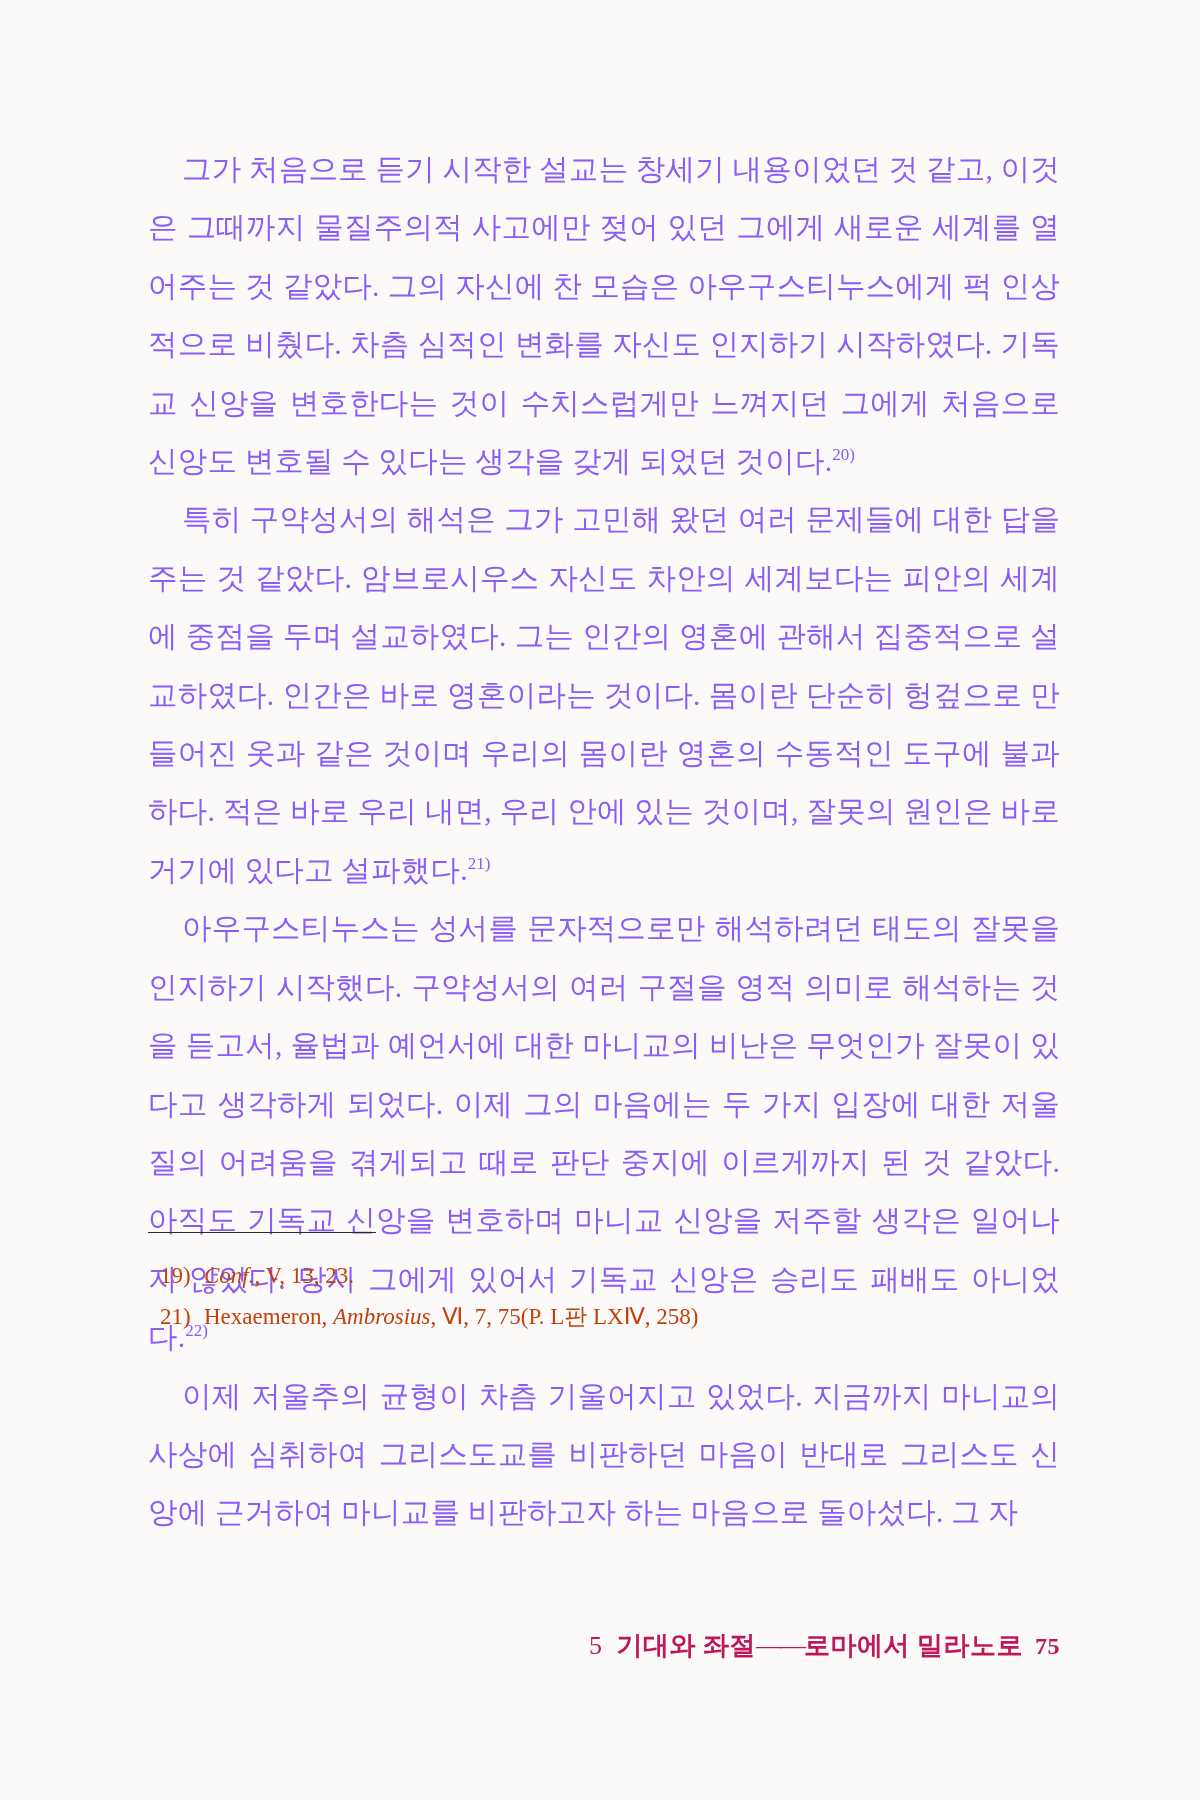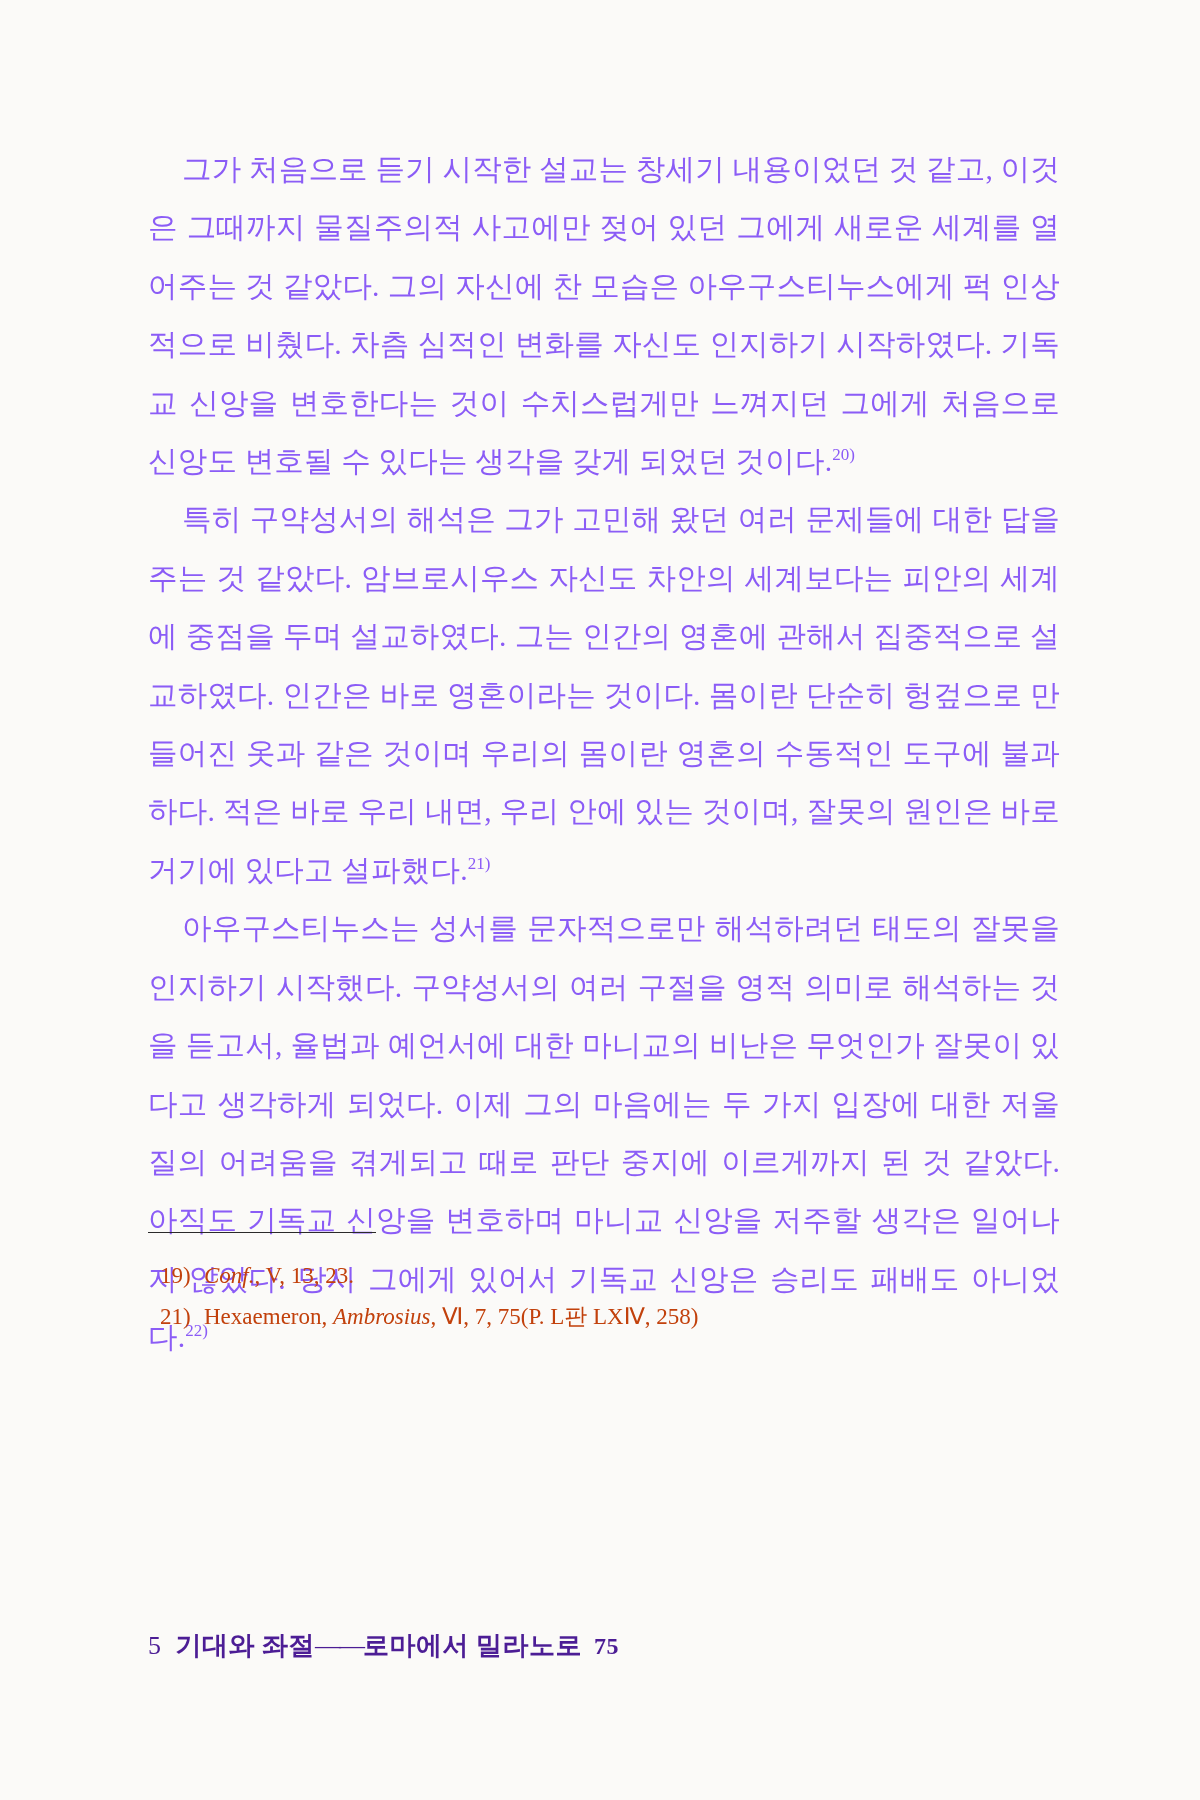--- a/index.html
+++ b/index.html
@@ -70,23 +70,24 @@
     min-width: 44px;
   }
   .it {
     font-style: italic;
   }
   .footer {
     position: absolute;
     left: 148px;
     top: 1628px;
     width: 912px;
+    text-align: right;
     font-size: 26px;
     letter-spacing: 0.5px;
-    color: #4c1d95;
+    color: #be185d;
   }
   .footer .dash {
     letter-spacing: -2px;
   }
   .footer .pageno {
     font-weight: bold;
     font-size: 24px;
     margin-left: 12px;
   }
   .footer .sec-label {
@@ -96,20 +97,21 @@
 </head>
 <body>
 
 <div class="page">
 
   <div class="page-inner">
     <div class="body-text">
       <p class="para"><span>그가 처음으로 듣기 시작한 설교는 창세기 내용이었던 것 같고, 이것은 그때까지 물질주의적 사고에만 젖어 있던 그에게 새로운 세계를 열어주는 것 같았다. 그의 자신에 찬 모습은 아우구스티누스에게 퍽 인상적으로 비췄다. 차츰 심적인 변화를 자신도 인지하기 시작하였다. 기독교 신앙을 변호한다는 것이 수치스럽게만 느껴지던 그에게 처음으로 신앙도 변호될 수 있다는 생각을 갖게 되었던 것이다.</span><span class="sup">20)</span></p>
       <p class="para"><span>특히 구약성서의 해석은 그가 고민해 왔던 여러 문제들에 대한 답을 주는 것 같았다. 암브로시우스 자신도 차안의 세계보다는 피안의 세계에 중점을 두며 설교하였다. 그는 인간의 영혼에 관해서 집중적으로 설교하였다. 인간은 바로 영혼이라는 것이다. 몸이란 단순히 헝겊으로 만들어진 옷과 같은 것이며 우리의 몸이란 영혼의 수동적인 도구에 불과하다. 적은 바로 우리 내면, 우리 안에 있는 것이며, 잘못의 원인은 바로 거기에 있다고 설파했다.</span><span class="sup">21)</span></p>
       <p class="para"><span>아우구스티누스는 성서를 문자적으로만 해석하려던 태도의 잘못을 인지하기 시작했다. 구약성서의 여러 구절을 영적 의미로 해석하는 것을 듣고서, 율법과 예언서에 대한 마니교의 비난은 무엇인가 잘못이 있다고 생각하게 되었다. 이제 그의 마음에는 두 가지 입장에 대한 저울질의 어려움을 겪게되고 때로 판단 중지에 이르게까지 된 것 같았다. 아직도 기독교 신앙을 변호하며 마니교 신앙을 저주할 생각은 일어나지 않았다. 당시 그에게 있어서 기독교 신앙은 승리도 패배도 아니었다.</span><span class="sup">22)</span></p>
+      <p class="para"><span>이제 저울추의 균형이 차츰 기울어지고 있었다. 지금까지 마니교의 사상에 심취하여 그리스도교를 비판하던 마음이 반대로 그리스도 신앙에 근거하여 마니교를 비판하고자 하는 마음으로 돌아섰다. 그 자</span></p>
     </div>
   </div>
 
   <div class="footnote-rule"></div>
 
   <div class="footnotes">
     <div class="fn-row">
       <span class="fn-num">19)</span><span></span><span class="it">Conf.</span><span>, V, 13, 23.</span>
     </div>
     <div class="fn-row">

